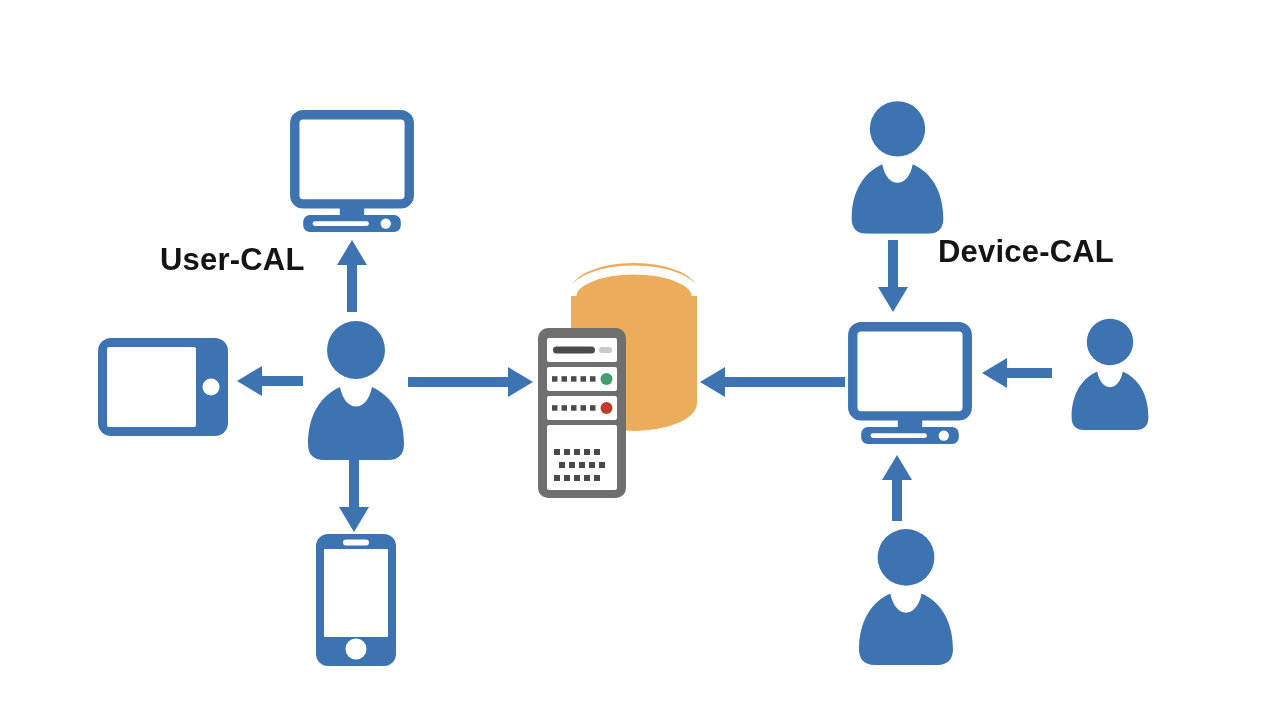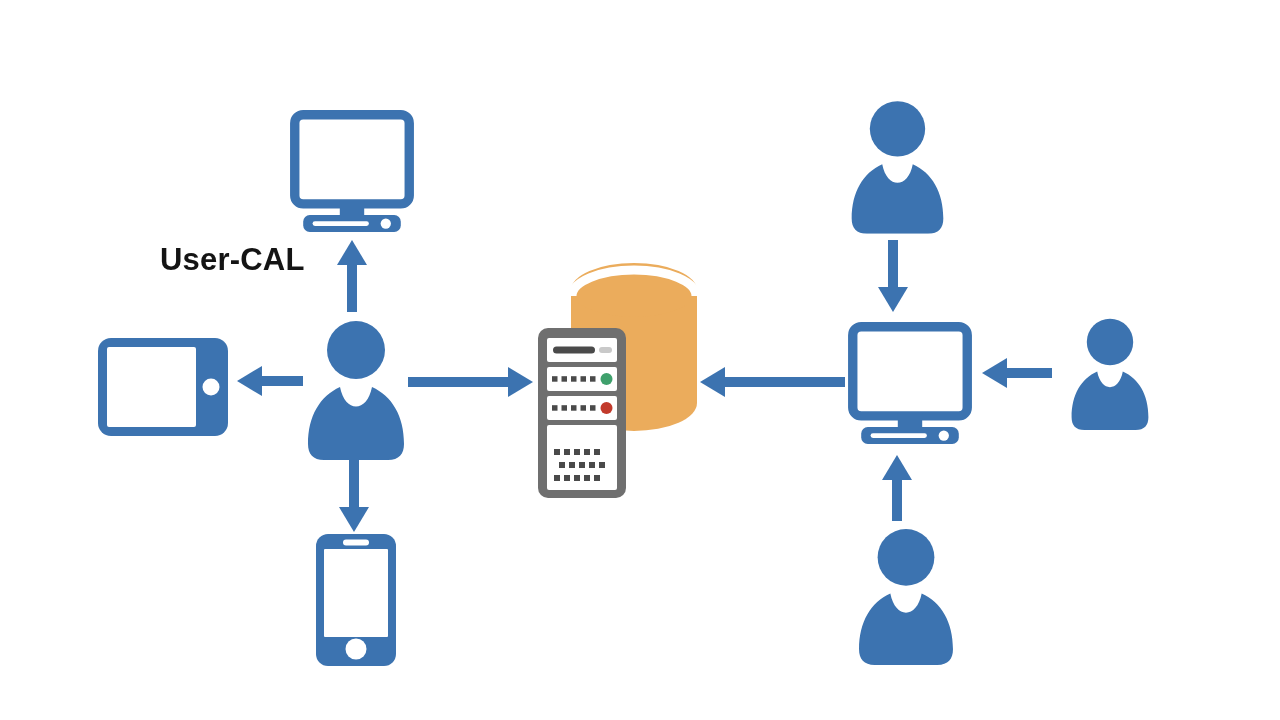--- a/index.html
+++ b/index.html
@@ -168,20 +168,21 @@
     </svg>
 
   <svg class="node" style="left:571px; top:262px; width:126px; height:170px;" viewBox="0 0 126 170">
       <use href="#sym-database"></use>
     </svg>
 
   <svg class="node" style="left:538px; top:328px; width:88px; height:170px;" viewBox="0 0 88 170">
       <use href="#sym-server"></use>
     </svg>
 
+  <div class="label" style="left:938px; top:234px;">Device-CAL</div>
 
   <svg class="node" style="left:845px; top:100px; width:105px; height:134px;" viewBox="0 0 110 140">
       <use href="#sym-person"></use>
     </svg>
 
   <svg class="node" style="left:848px; top:322px; width:124px; height:122px;" viewBox="0 0 132 130">
       <use href="#sym-monitor"></use>
     </svg>
 
   <svg class="node" style="left:1066px; top:318px; width:88px; height:112px;" viewBox="0 0 110 140">

